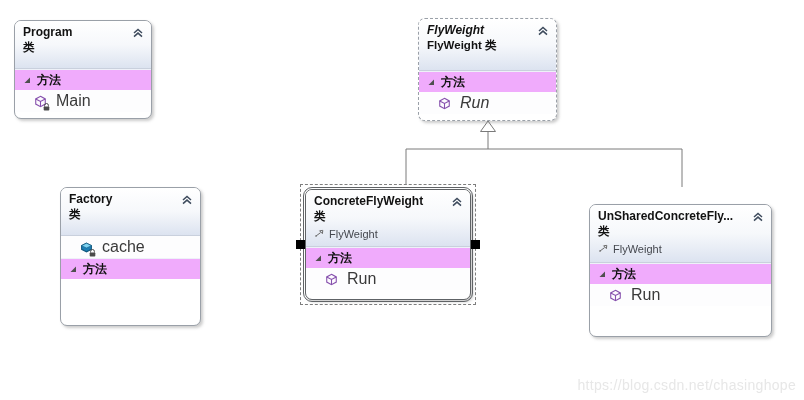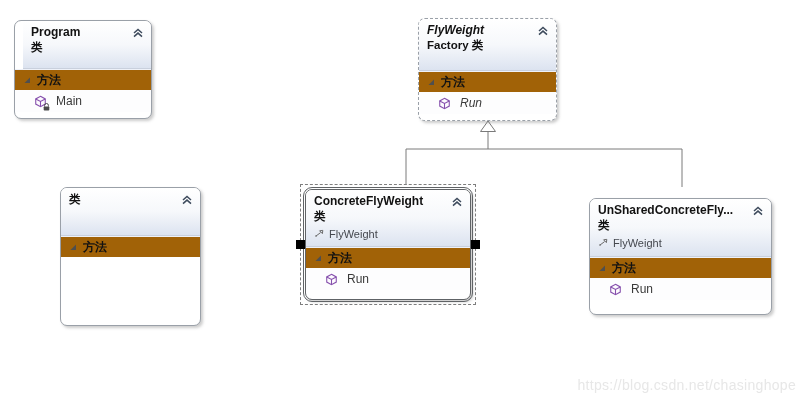--- a/index.html
+++ b/index.html
@@ -22,25 +22,25 @@
     border-bottom:1px solid #c9d0dd;
     padding:4px 8px 0 8px;
   }
   .cls-title{font-weight:bold;color:#121212;font-size:12px;line-height:15px;white-space:nowrap;overflow:hidden;}
   .cls-title.it{font-style:italic;}
   .cls-stereo{font-weight:bold;color:#121212;font-size:11.5px;line-height:15px;white-space:nowrap;}
   .cls-base{display:flex;align-items:center;gap:5px;color:#44474e;font-size:11px;line-height:14px;margin-top:3px;white-space:nowrap;}
   .chevron{position:absolute;top:6px;right:7px;width:12px;height:10px;cursor:pointer;}
   .sec{
     display:flex;align-items:center;gap:6px;height:20px;padding-left:8px;
-    background:#a16207;border-top:1px solid #eef1f8;
+    background:#f0abfc;border-top:1px solid #eef1f8;
     font-weight:bold;color:#121212;font-size:12px;white-space:nowrap;text-align:right;
   }
   .mem{display:flex;align-items:center;gap:9px;height:22px;padding-left:19px;color:#3a3a3a;background:#fdfdfe;white-space:nowrap;}
-  .mem .nm{font-size:12px;}
+  .mem .nm{font-size:16px;}
   .mem .nm.it{font-style:italic;}
   .micon{position:relative;width:13px;height:13px;flex:0 0 auto;}
   .micon svg{display:block;}
   .lock{position:absolute;right:-3px;bottom:-3px;}
   
   .selection{position:absolute;border:1px dashed #7e7e7e;box-sizing:border-box;}
   .selection .clsbox{
     left:4px;top:4px;box-shadow:2px 2px 3px rgba(110,110,110,.35);
     border:1px solid #606366;outline:1px solid #606366;outline-offset:1px;border-radius:7px;
   }
@@ -55,21 +55,21 @@
 <body>
 
 <div class="canvas">
 
   <svg class="connectors" width="804" height="400" viewBox="0 0 804 400">
     <polygon points="488,121 480.5,131.5 495.5,131.5" fill="#ffffff" stroke="#7a7a7a" stroke-width="1"></polygon>
     <path d="M488 131.5 L488 149 M406 149 L682 149 M406 149 L406 185 M682 149 L682 187" fill="none" stroke="#7a7a7a" stroke-width="1"></path>
   </svg>
 
   <div class="clsbox" style="left:14px;top:20px;width:138px;height:99px;">
-    <div class="cls-header" style="height:48px;margin-left:8px;">
+    <div class="cls-header" style="height:48px;">
       <div class="cls-title">Program</div>
       <div class="cls-stereo">类</div>
       <span class="chevron">
         <svg width="12" height="10" viewBox="0 0 12 10">
             <path d="M2 5 L6 1.5 L10 5 M2 8.6 L6 5.1 L10 8.6" fill="none" stroke="#3d4a5c" stroke-width="1.5"></path>
           </svg>
       </span>
     </div>
     <div class="sec">
       <span>
@@ -92,21 +92,21 @@
             </svg>
         </span>
       </span>
       <span class="nm">Main</span>
     </div>
   </div>
 
   <div class="clsbox abstract" style="left:418px;top:18px;width:139px;height:103px;">
     <div class="cls-header" style="height:52px;">
       <div class="cls-title it">FlyWeight</div>
-      <div class="cls-stereo">Factory 类</div>
+      <div class="cls-stereo">FlyWeight 类</div>
       <span class="chevron">
         <svg width="12" height="10" viewBox="0 0 12 10">
             <path d="M2 5 L6 1.5 L10 5 M2 8.6 L6 5.1 L10 8.6" fill="none" stroke="#3d4a5c" stroke-width="1.5"></path>
           </svg>
       </span>
     </div>
     <div class="sec">
       <span>
         <svg width="8" height="8" viewBox="0 0 8 8">
             <polygon points="7,1.5 7,7 1.5,7" fill="#4f4f4f"></polygon>
@@ -120,26 +120,42 @@
           <path d="M6 1.2 L10.4 3.6 L10.4 8.4 L6 10.8 L1.6 8.4 L1.6 3.6 Z" fill="#fdfbfe" stroke="#8650ad"></path>
           <path d="M1.6 3.6 L6 6 L10.4 3.6 M6 6 L6 10.8" fill="none" stroke="#8650ad"></path>
         </svg>
       </span>
       <span class="nm it">Run</span>
     </div>
   </div>
 
   <div class="clsbox" style="left:60px;top:187px;width:141px;height:139px;">
     <div class="cls-header" style="height:48px;">
+      <div class="cls-title">Factory</div>
       <div class="cls-stereo">类</div>
       <span class="chevron">
         <svg width="12" height="10" viewBox="0 0 12 10">
             <path d="M2 5 L6 1.5 L10 5 M2 8.6 L6 5.1 L10 8.6" fill="none" stroke="#3d4a5c" stroke-width="1.5"></path>
           </svg>
       </span>
+    </div>
+    <div class="mem">
+      <span class="micon">
+        <svg width="13" height="13" viewBox="0 0 12 12">
+          <path d="M6 2 L10.5 4.3 L10.5 7.7 L6 10 L1.5 7.7 L1.5 4.3 Z" fill="#1d7fb5" stroke="#10587f"></path>
+          <path d="M1.5 4.3 L6 6.4 L10.5 4.3 L6 2 Z" fill="#7fd4f2" stroke="#10587f" stroke-width="0.5"></path>
+        </svg>
+        <span class="lock">
+          <svg width="7" height="8" viewBox="0 0 7 8">
+              <path d="M1.6 3.6 V2.4 a1.9 1.9 0 0 1 3.8 0 V3.6" fill="none" stroke="#4a4a4a"></path>
+              <rect x="0.7" y="3.5" width="5.6" height="4" rx="0.8" fill="#4a4a4a"></rect>
+            </svg>
+        </span>
+      </span>
+      <span class="nm">cache</span>
     </div>
     <div class="sec">
       <span>
         <svg width="8" height="8" viewBox="0 0 8 8">
             <polygon points="7,1.5 7,7 1.5,7" fill="#4f4f4f"></polygon>
           </svg>
       </span>
       <span>方法</span>
     </div>
   </div>
@@ -179,21 +195,21 @@
           <svg width="13" height="13" viewBox="0 0 12 12">
             <path d="M6 1.2 L10.4 3.6 L10.4 8.4 L6 10.8 L1.6 8.4 L1.6 3.6 Z" fill="#fdfbfe" stroke="#8650ad"></path>
             <path d="M1.6 3.6 L6 6 L10.4 3.6 M6 6 L6 10.8" fill="none" stroke="#8650ad"></path>
           </svg>
         </span>
         <span class="nm">Run</span>
       </div>
     </div>
   </div>
 
-  <div class="clsbox" style="left:589px;top:198px;width:183px;height:117px;">
+  <div class="clsbox" style="left:589px;top:204px;width:183px;height:133px;">
     <div class="cls-header" style="height:58px;">
       <div class="cls-title">UnSharedConcreteFly...</div>
       <div class="cls-stereo">类</div>
       <div class="cls-base">
         <span>
           <svg width="10" height="10" viewBox="0 0 10 10">
               <path d="M2 9 L2 7 M2 8 L6.6 4.6" fill="none" stroke="#6a6a6a"></path>
               <polygon points="5.6,2.8 8.8,2.4 8.4,5.6" fill="none" stroke="#6a6a6a"></polygon>
             </svg>
         </span>

